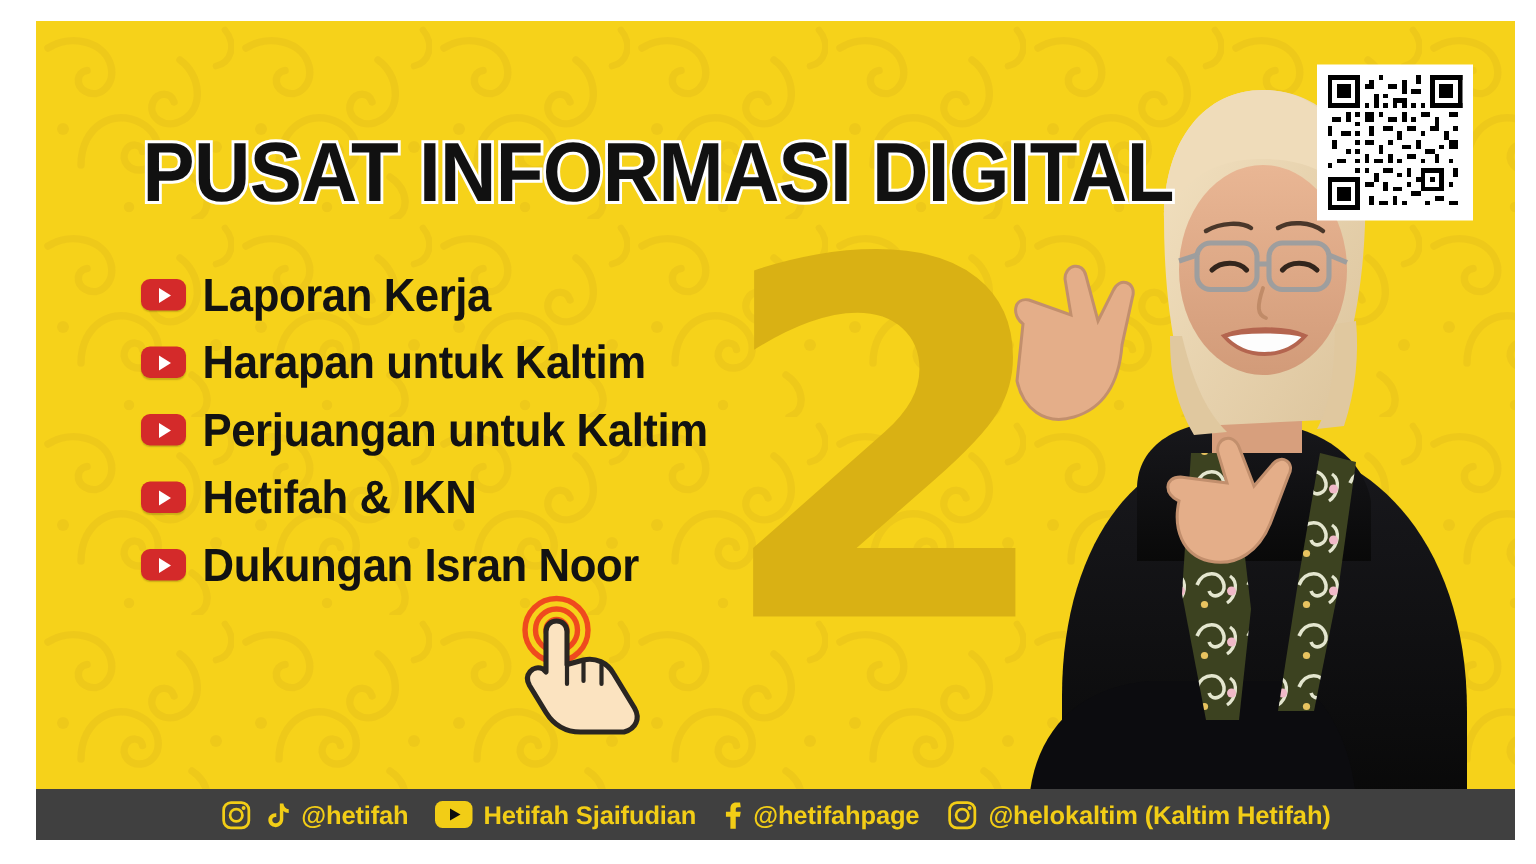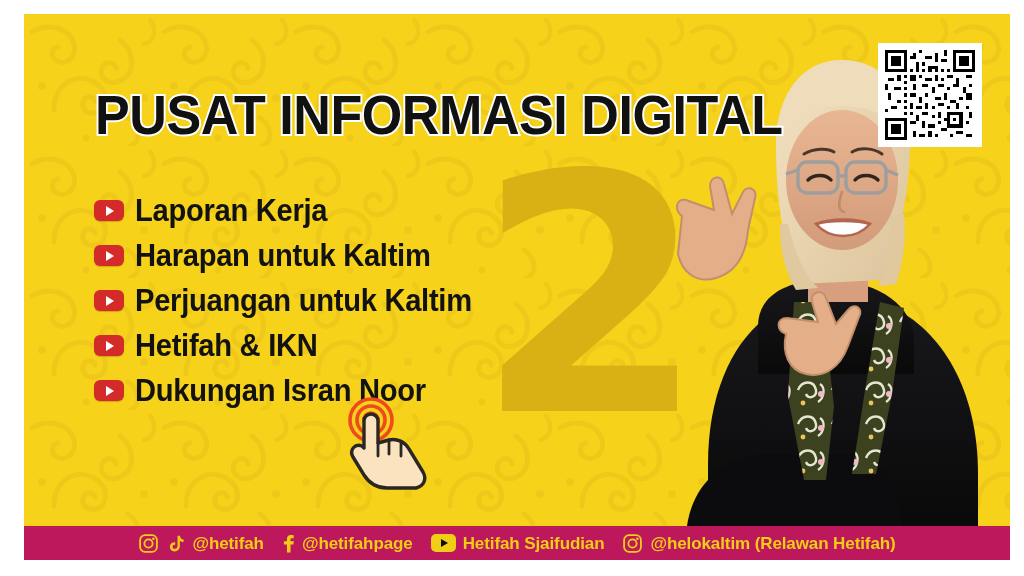--- a/index.html
+++ b/index.html
@@ -61,21 +61,21 @@
     transform:scaleX(.93);
     transform-origin:left center;
     -webkit-text-stroke:4px #ffffff;
     paint-order:stroke fill;
     white-space:nowrap;
   }
 
   
   #menu-list {
     position:absolute;
-    left:70px; top:174px;
+    left:70px; top:160px;
     z-index:5;
     list-style:none;
   }
   .menu-row {
     display:flex;
     align-items:center;
     height:45px;
   }
   .yt-badge {
     flex:0 0 auto;
@@ -132,21 +132,21 @@
     left:566px; top:20px;
     width:420px; height:500px;
     z-index:4;
   }
 
   
   #social-bar {
     position:absolute;
     left:24px; bottom:16px;
     width:986px; height:34px;
-    background:#be185d;
+    background:#404040;
     display:flex;
     align-items:center;
     justify-content:center;
     gap:0px;
     z-index:10;
   }
   .social-group {
     display:flex;
     align-items:center;
     gap:7px;
@@ -465,37 +465,37 @@
       </svg>
       <svg class="sicon" width="19" height="21" viewBox="0 0 24 24" aria-hidden="true">
         <path d="M14.6 2.2 L17.6 2.2 C17.9 5 19.6 6.7 22.1 7 L22.1 10.1 C20.3 10.1 18.7 9.5 17.5 8.5 L17.5 15.2
                  C17.5 19.2 14.4 22 10.9 22 C7.5 22 4.9 19.4 4.9 16.1 C4.9 12.6 7.9 10 11.6 10.4 L11.6 13.6
                  C10 13.1 8.2 14.2 8.2 16 C8.2 17.5 9.4 18.7 10.9 18.7 C12.5 18.7 14.6 17.6 14.6 15.1 Z" fill="#f2cd16"></path>
       </svg>
       <span class="social-handle">@hetifah</span>
     </div>
 
     <div class="social-group">
+      <span class="yt-badge-sm">
+          <span class="tri"></span>
+        </span>
+      <span class="social-handle">Hetifah Sjaifudian</span>
+    </div>
+
+    <div class="social-group">
       <svg class="sicon" width="13" height="21" viewBox="0 0 14 24" aria-hidden="true">
         <path d="M12.6 2.3 L9.6 2.3 C6.6 2.3 5.2 4.2 5.2 7 L5.2 9.4 L1.8 9.4 L1.8 13.2 L5.2 13.2 L5.2 22.3 L9.3 22.3 L9.3 13.2 L12.5 13.2 L13.1 9.4 L9.3 9.4 L9.3 7.5 C9.3 6.4 9.7 5.9 10.9 5.9 L13.1 5.9 Z" fill="#f2cd16"></path>
       </svg>
       <span class="social-handle">@hetifahpage</span>
-    </div>
-
-    <div class="social-group">
-      <span class="yt-badge-sm">
-          <span class="tri"></span>
-        </span>
-      <span class="social-handle">Hetifah Sjaifudian</span>
     </div>
 
     <div class="social-group">
       <svg class="sicon" width="21" height="21" viewBox="0 0 24 24" aria-hidden="true">
         <rect x="2.4" y="2.4" width="19.2" height="19.2" rx="5.6" fill="none" stroke="#f2cd16" stroke-width="2.1"></rect>
         <circle cx="12" cy="12" r="4.7" fill="none" stroke="#f2cd16" stroke-width="2.1"></circle>
         <circle cx="17.6" cy="6.5" r="1.5" fill="#f2cd16"></circle>
       </svg>
-      <span class="social-handle">@helokaltim (Relawan Hetifah)</span>
+      <span class="social-handle">@helokaltim (Kaltim Hetifah)</span>
     </div>
 
   </div>
 
 </div>
 
 </body></html>

